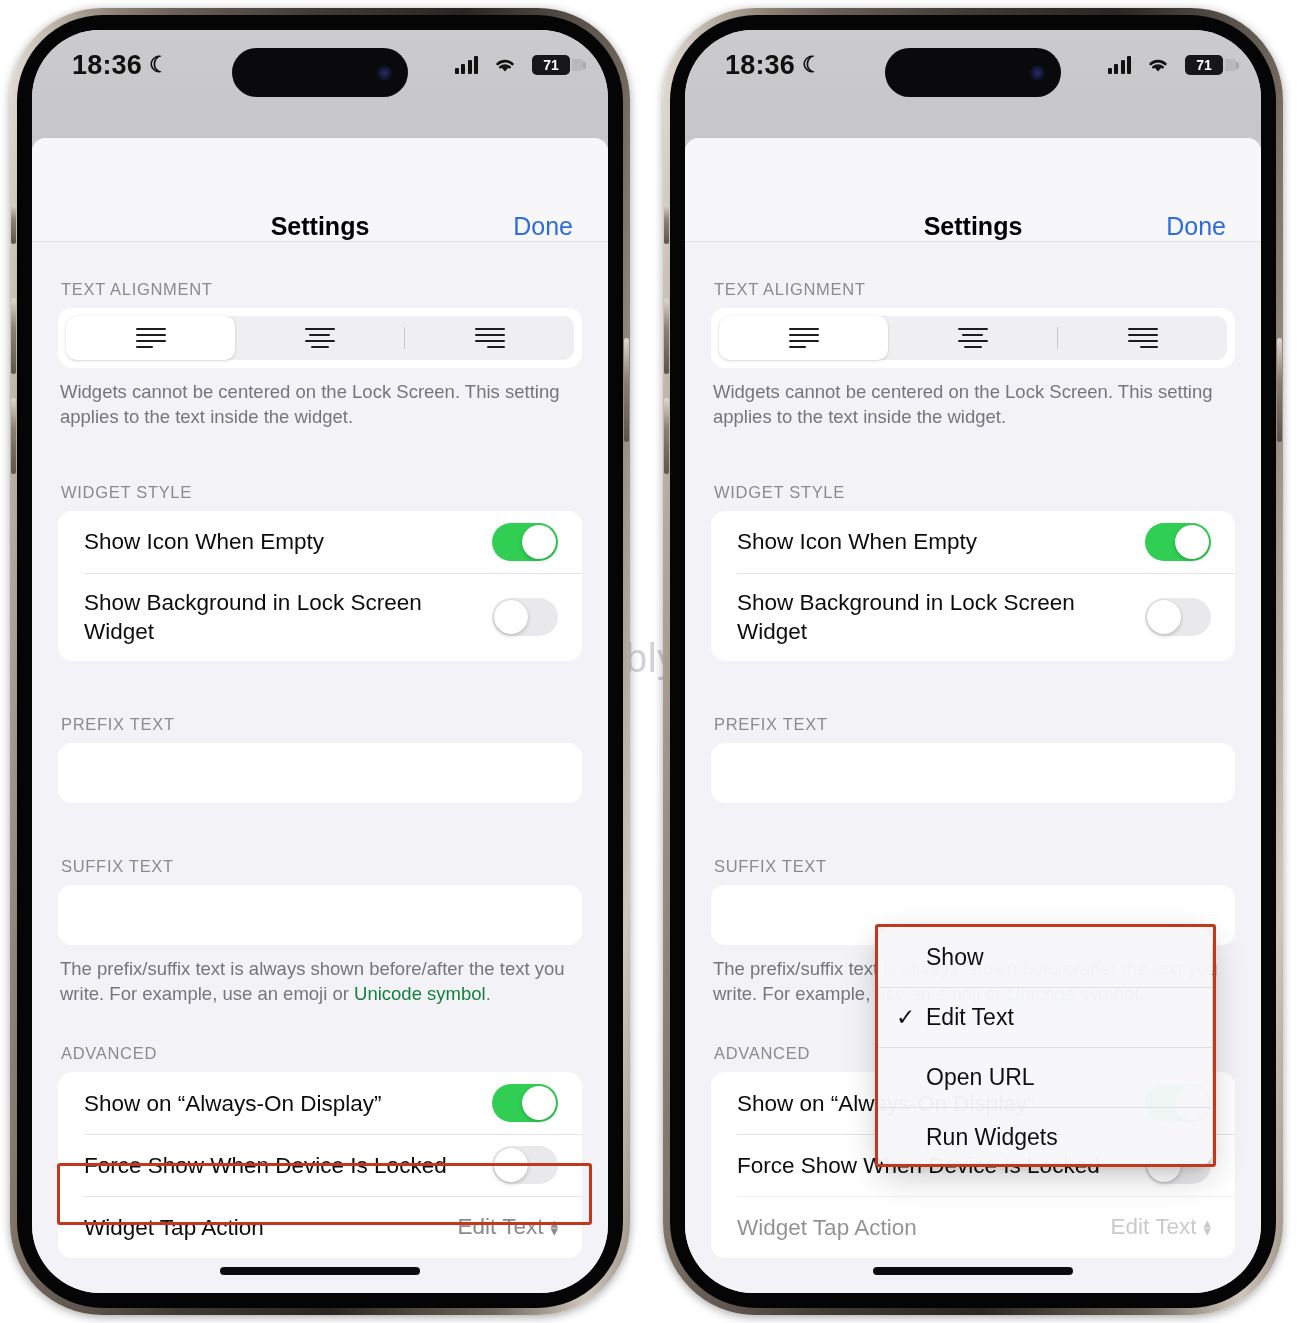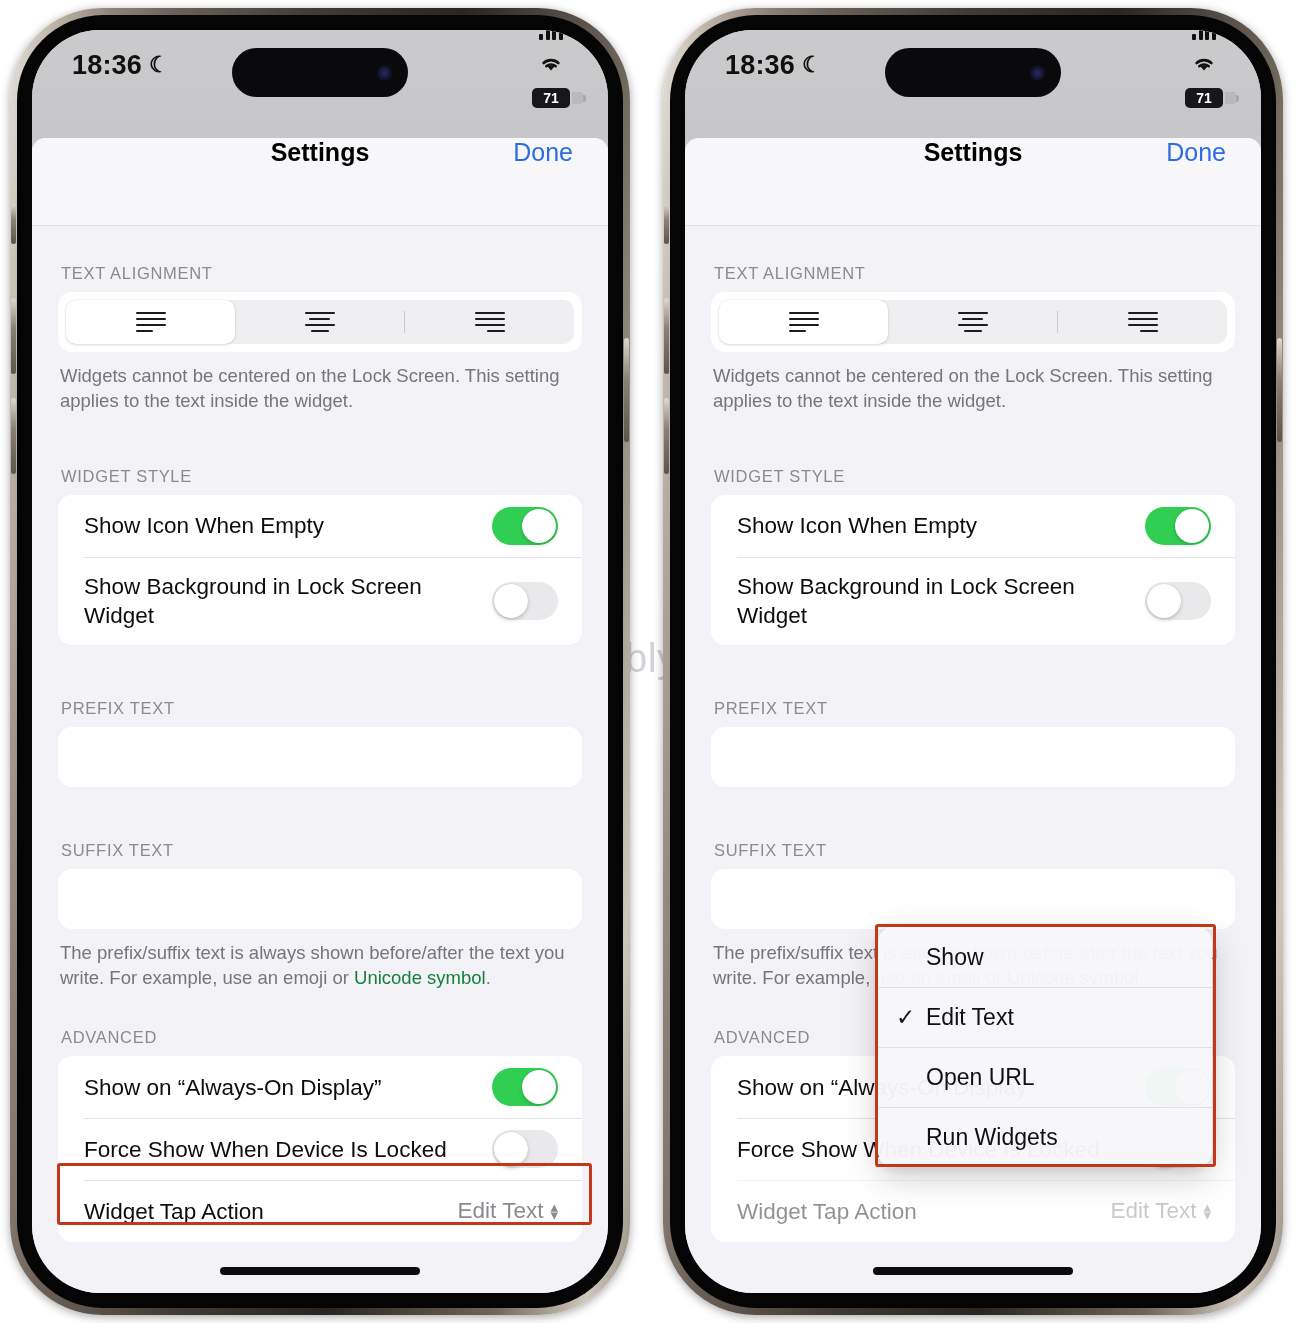--- a/index.html
+++ b/index.html
@@ -81,21 +81,21 @@
     justify-content: space-between;
     padding: 0 38px 0 40px;
     color: #10100f;
   }
   .sb-time {
     font-size: 27px; font-weight: bold;
     letter-spacing: 0.2px;
     display: flex; align-items: center; gap: 7px;
   }
   .moon { font-size: 22px; line-height: 1; }
-  .sb-right { display: flex; align-items: center; gap: 15px; flex-direction: column; }
+  .sb-right { display: flex; align-items: center; gap: 15px; }
   .bars { display: flex; align-items: flex-end; gap: 2.5px; height: 18px; }
   .bars i { width: 4px; background: #10100f; border-radius: 1px; display: block; }
   .bars i:nth-child(1) { height: 6px; }
   .bars i:nth-child(2) { height: 10px; }
   .bars i:nth-child(3) { height: 14px; }
   .bars i:nth-child(4) { height: 18px; }
   .wifi { width: 24px; height: 18px; position: relative; }
   .battery {
     width: 38px; height: 20px;
     border-radius: 5px;
@@ -128,23 +128,23 @@
   }
 
   
   .sheet {
     position: absolute; left: 0; right: 0; top: 108px; bottom: 0;
     background: #f2f2f7;
     border-radius: 14px 14px 0 0;
     overflow: hidden;
   }
   .navbar {
-    height: 88px;
+    height: 104px;
     background: #f7f7fa;
-    display: flex; align-items: flex-start; justify-content: center;
+    display: flex; align-items: flex-end; justify-content: center;
     position: relative;
     border-bottom: 1px solid #e2e2e6;
   }
   .nav-title { font-size: 25px; font-weight: bold; color: #000; }
   .nav-done {
     position: absolute; right: 35px;
     font-size: 25px; color: #2d6cdf;
   }
 
   .content { padding: 0 0 0 0; position: relative; }

